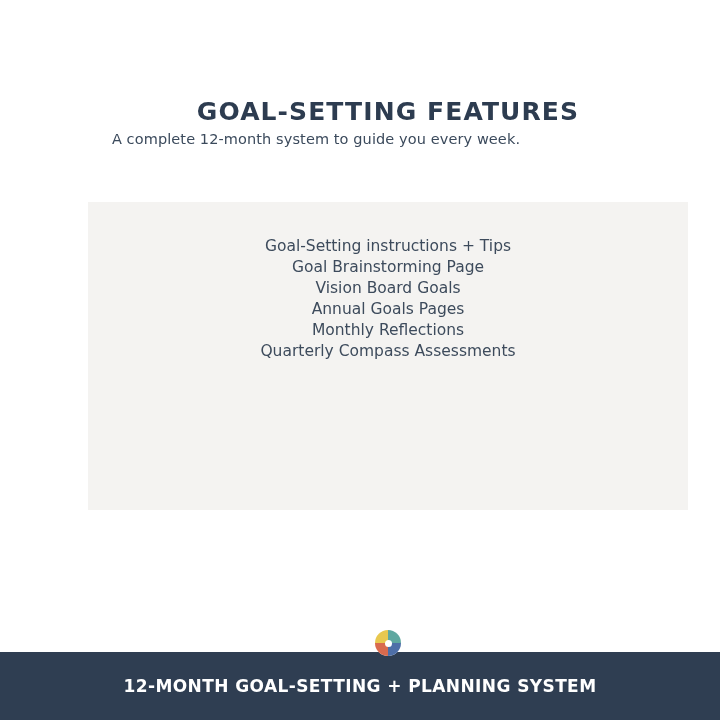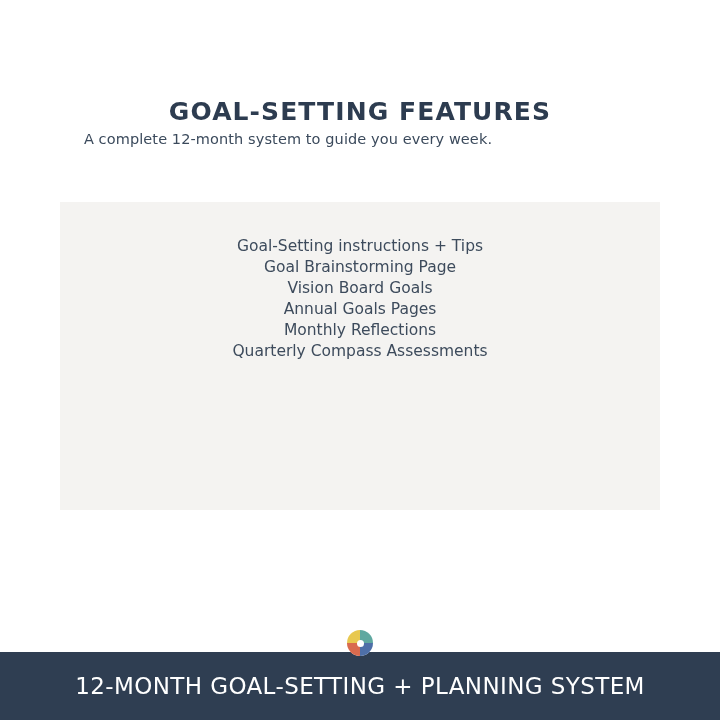--- a/index.html
+++ b/index.html
@@ -18,20 +18,21 @@
   .page {
     width: 720px;
     height: 720px;
     position: relative;
     display: flex;
     flex-direction: column;
   }
   .content {
     flex: 1 1 auto;
     position: relative;
+    margin-left: 28px;
   }
   .title {
     position: absolute;
     top: 97px;
     left: 0;
     width: 720px;
     text-align: center;
     font-size: 25px;
     font-weight: bold;
     letter-spacing: 1.1px;
@@ -110,22 +111,22 @@
   }
   .footer {
     height: 68px;
     background: #2f3e52;
     display: flex;
     align-items: center;
     justify-content: center;
   }
   .footer-text {
     color: #ffffff;
-    font-size: 23px;
-    font-weight: normal;
+    font-size: 17px;
+    font-weight: bold;
     letter-spacing: 0.4px;
     font-family: "DejaVu Sans", sans-serif;
   }
 </style>
 </head>
 <body>
 
 <div class="page">
 
   <div class="content">

